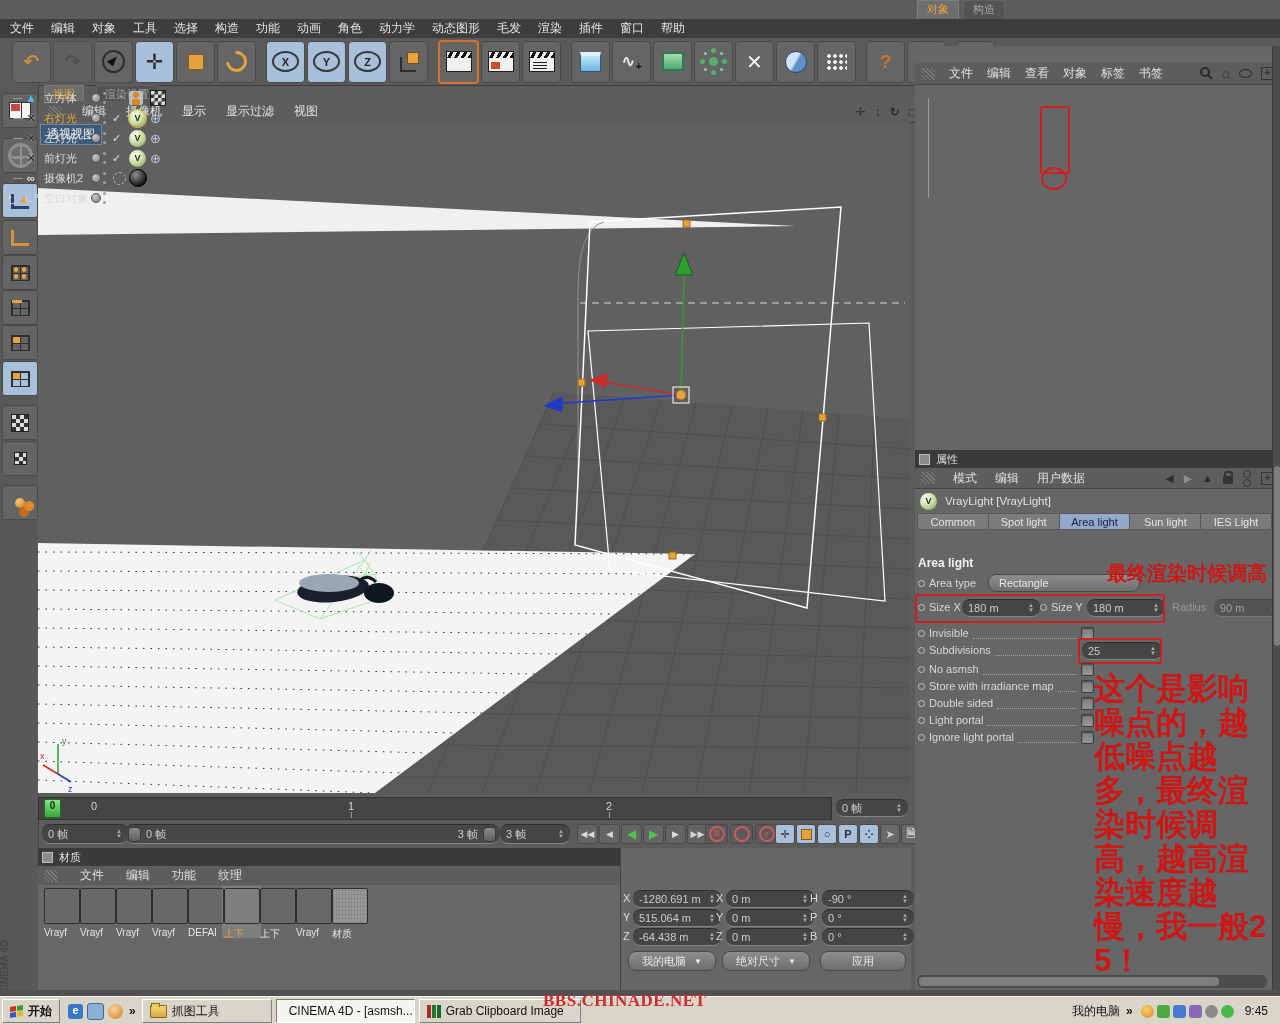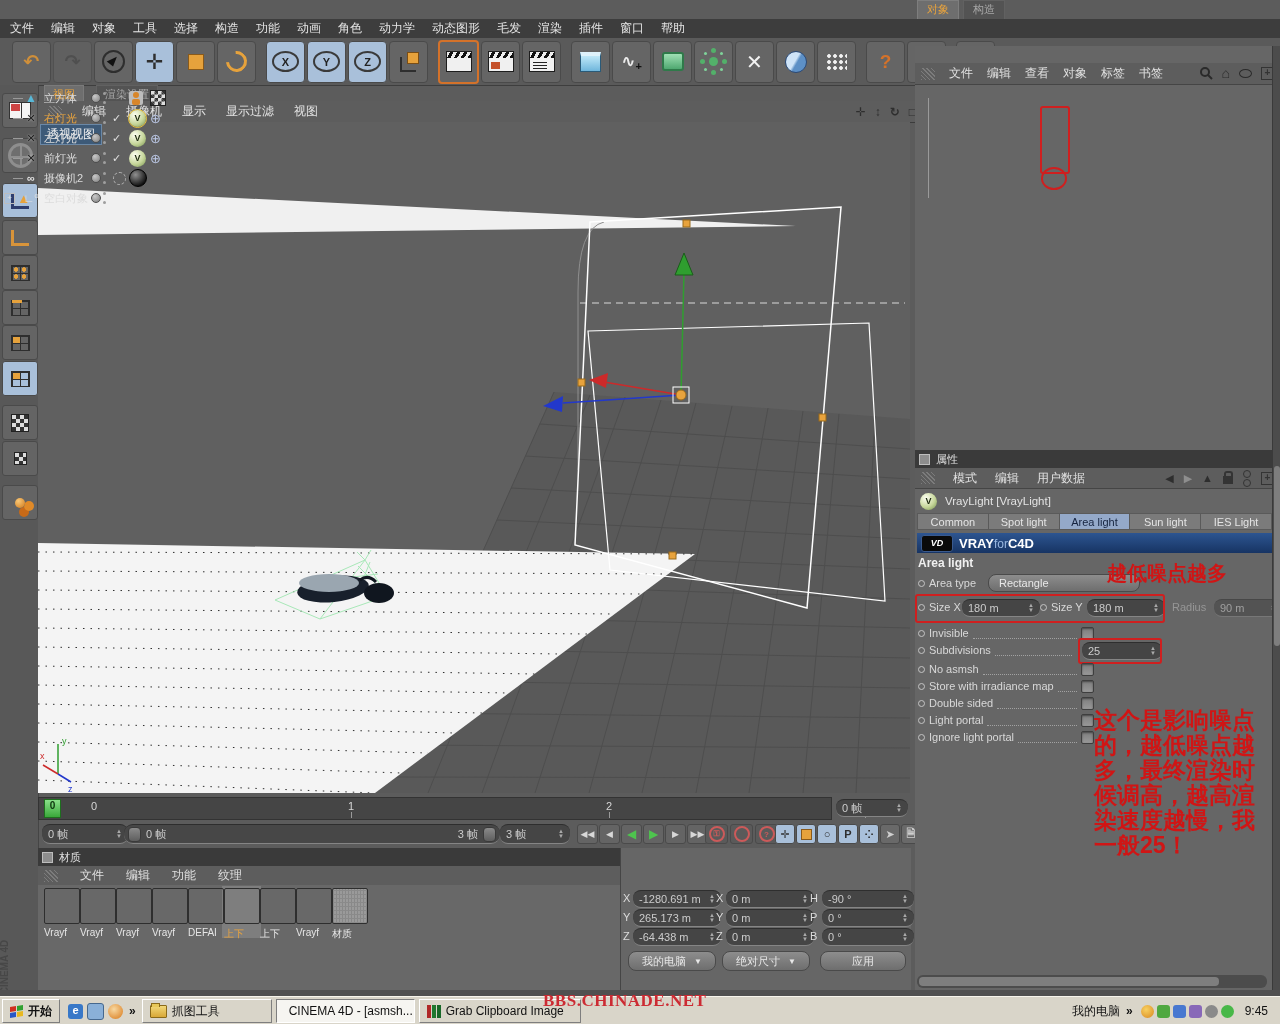--- a/index.html
+++ b/index.html
@@ -594,21 +594,21 @@
   <div class="fld cfield" style="left:822px;top:890px;width:80px">
       <span>-90 °</span>
       <span class="stp">
         <span>▲</span>
         <span>▼</span>
       </span>
     </div>
 
   <span class="clabel abs" style="left:623px;top:911px">Y</span>
   <div class="fld cfield" style="left:633px;top:909px;width:76px">
-      <span>265.173 m</span>
+      <span>515.064 m</span>
       <span class="stp">
         <span>▲</span>
         <span>▼</span>
       </span>
     </div>
   <span class="clabel abs" style="left:716px;top:911px">Y</span>
   <div class="fld cfield" style="left:726px;top:909px;width:76px">
       <span>0 m</span>
       <span class="stp">
         <span>▲</span>
@@ -788,24 +788,20 @@
     <span class="vball" style="position:static">V</span>
     <span style="color:#e2e2e2;font-size:11.5px">VrayLight [VrayLight]</span>
   </div>
   <div class="abs" style="left:917px;top:513px;width:355px;display:flex">
     <span class="atab">Common</span>
     <span class="atab">Spot light</span>
     <span class="atab active">Area light</span>
     <span class="atab">Sun light</span>
     <span class="atab">IES Light</span>
   </div>
-  <div id="vbanner" class="abs">
-    <span class="vlogo">VD</span>
-    <span style="font-weight:bold;font-size:13px"><span>VRAY</span><span style="color:#9ab8e0;font-weight:normal;font-size:12px">for</span><span>C4D</span></span>
-  </div>
   <div class="abs" style="left:918px;top:556px;color:#f0f0f0;font-weight:bold;font-size:12px">Area light</div>
 
   <div class="arow" style="top:574px;width:176px">
     <span class="adot"></span>
     <span class="albl">Area type</span>
   </div>
   <div class="ddbtn afield" style="left:988px;top:574px;width:140px;justify-content:flex-start;padding-left:10px">
     <span>Rectangle</span>
   </div>
 
@@ -890,22 +886,22 @@
       <span class="chk"></span>
   </div>
 
   <div class="arow" style="top:728px;width:176px">
     <span class="adot"></span>
     <span class="albl">Ignore light portal</span>
     <span class="lead"></span>
       <span class="chk"></span>
   </div>
 
-  <div class="rednote" style="left:1107px;top:560px;font-size:20px;white-space:nowrap">越低噪点越多</div>
-  <div class="rednote" style="left:1094px;top:708px;width:182px;font-size:23px;line-height:25px;word-break:break-all">这个是影响噪点的，越低噪点越多，最终渲染时候调高，越高渲染速度越慢，我一般25！</div>
+  <div class="rednote" style="left:1107px;top:560px;font-size:20px;white-space:nowrap">最终渲染时候调高</div>
+  <div class="rednote" style="left:1094px;top:672px;width:182px;font-size:31px;line-height:34px;word-break:break-all">这个是影响噪点的，越低噪点越多，最终渲染时候调高，越高渲染速度越慢，我一般25！</div>
 
   <div class="sbv" style="left:1272px;top:46px;width:8px;height:944px">
     <div class="sbthumb" style="left:1px;top:420px;width:6px;height:180px"></div>
   </div>
   <div class="abs" style="left:917px;top:975px;width:350px;height:13px;background:#4c4c4c;border-radius:6px">
     <div class="sbthumb" style="left:2px;top:2px;width:300px;height:9px;position:absolute"></div>
   </div>
   <div class="abs" style="left:0;top:990px;width:1280px;height:6px;background:#505050"></div>
 
   <div id="taskbar" class="abs">

